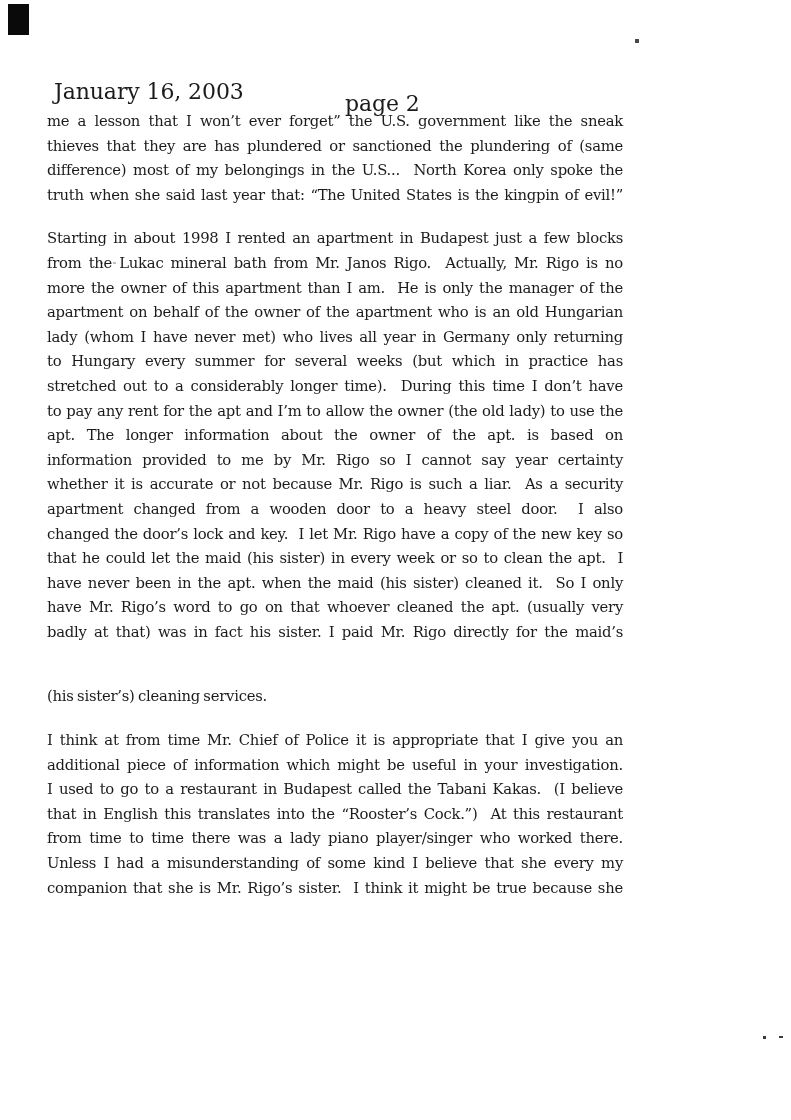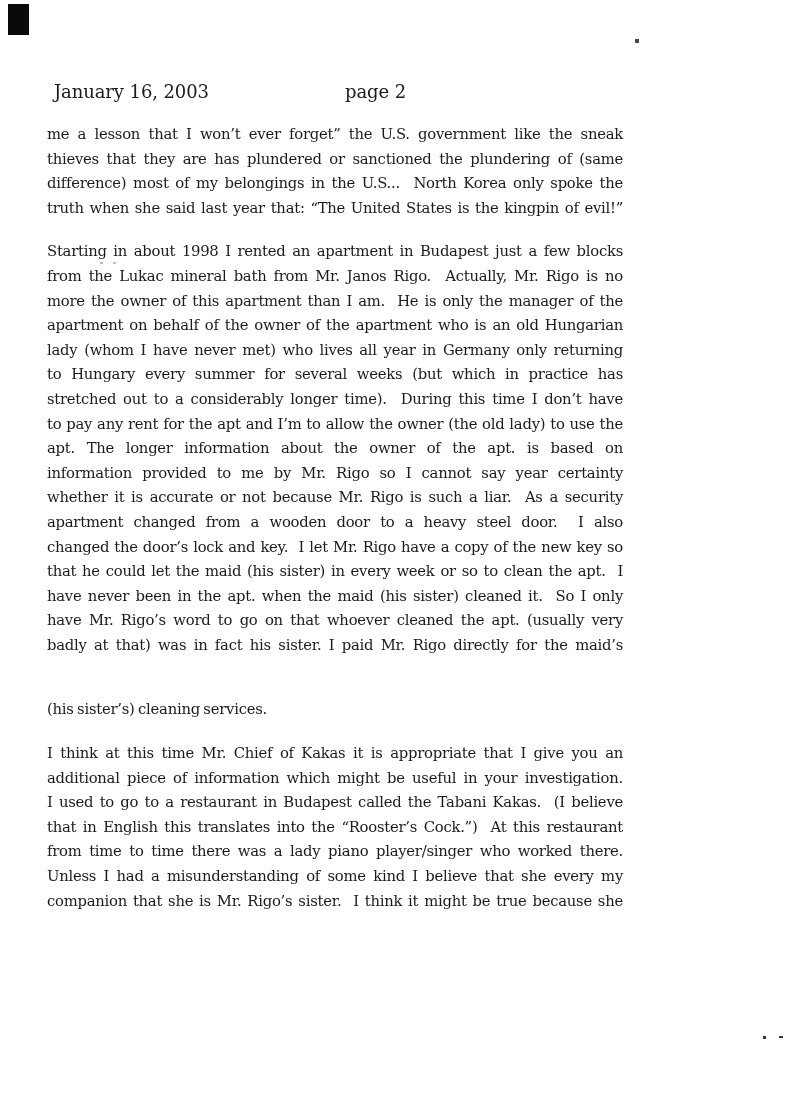--- a/index.html
+++ b/index.html
@@ -15,27 +15,27 @@
   }
   .content {
     position: absolute;
     left: 47px;
     top: 79px;
     width: 576px;
   }
   .header-row {
     position: relative;
     height: 25px;
-    font-size: 18px;
+    font-size: 22px;
     line-height: 25px;
-    margin-bottom: 18px;
+    margin-bottom: 5px;
     letter-spacing: -0.1px;
   }
   .header-date { position: absolute; left: 7px; top: 0; }
-  .header-page { position: absolute; left: 298px; top: 0; }
+  .header-page { position: absolute; left: 298px; top: 12px; }
   .para { margin: 0 0 19px 0; }
   .jline {
     font-size: 14.8px;
     line-height: 24.6px;
     letter-spacing: -0.25px;
     word-spacing: -1px;
     text-align: justify;
     text-align-last: justify;
     white-space: normal;
   }
@@ -86,21 +86,21 @@
           <div class="jline">whether it is accurate or not because Mr. Rigo is such a liar.&nbsp; As a security</div>
           <div class="jline">apartment changed from a wooden door to a heavy steel door.&nbsp; I also</div>
           <div class="jline">changed the door’s lock and key.&nbsp; I let Mr. Rigo have a copy of the new key so</div>
           <div class="jline">that he could let the maid (his sister) in every week or so to clean the apt.&nbsp; I</div>
           <div class="jline">have never been in the apt. when the maid (his sister) cleaned it.&nbsp; So I only</div>
           <div class="jline">have Mr. Rigo’s word to go on that whoever cleaned the apt. (usually very</div>
           <div class="jline">badly at that) was in fact his sister. I paid Mr. Rigo directly for the maid’s</div>
           <div class="jline last">(his sister’s) cleaning services.</div>
         </div>
         <div class="para">
-          <div class="jline">I think at this time Mr. Chief of Kakas it is appropriate that I give you an</div>
+          <div class="jline">I think at from time Mr. Chief of Police it is appropriate that I give you an</div>
           <div class="jline">additional piece of information which might be useful in your investigation.</div>
           <div class="jline">I used to go to a restaurant in Budapest called the Tabani Kakas.&nbsp; (I believe</div>
           <div class="jline">that in English this translates into the “Rooster’s Cock.”)&nbsp; At this restaurant</div>
           <div class="jline">from time to time there was a lady piano player/singer who worked there.</div>
           <div class="jline">Unless I had a misunderstanding of some kind I believe that she every my</div>
           <div class="jline">companion that she is Mr. Rigo’s sister.&nbsp; I think it might be true because she</div>
         </div>
       </div>
   </div>
 

